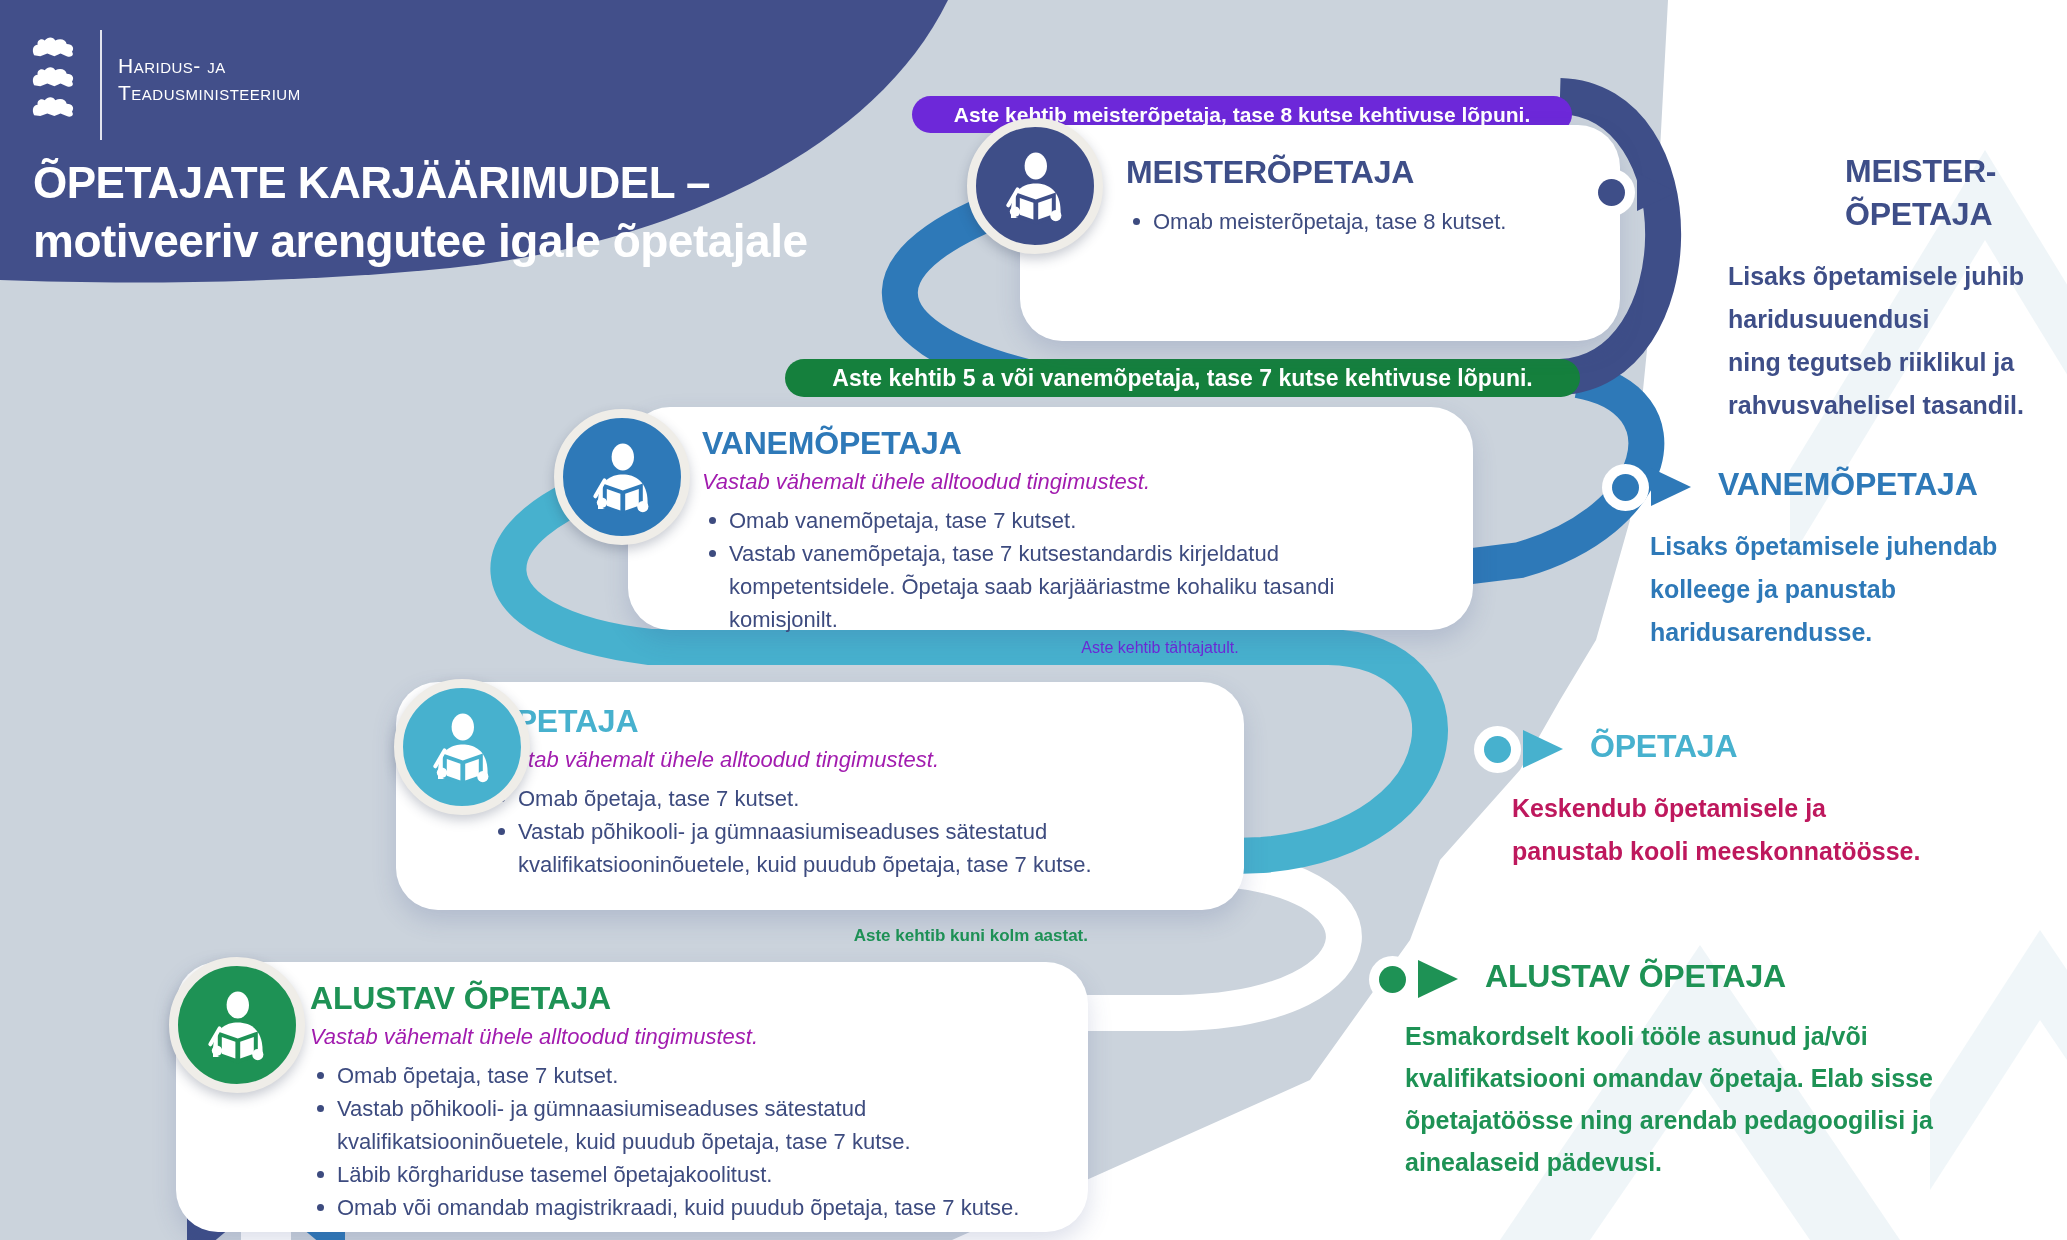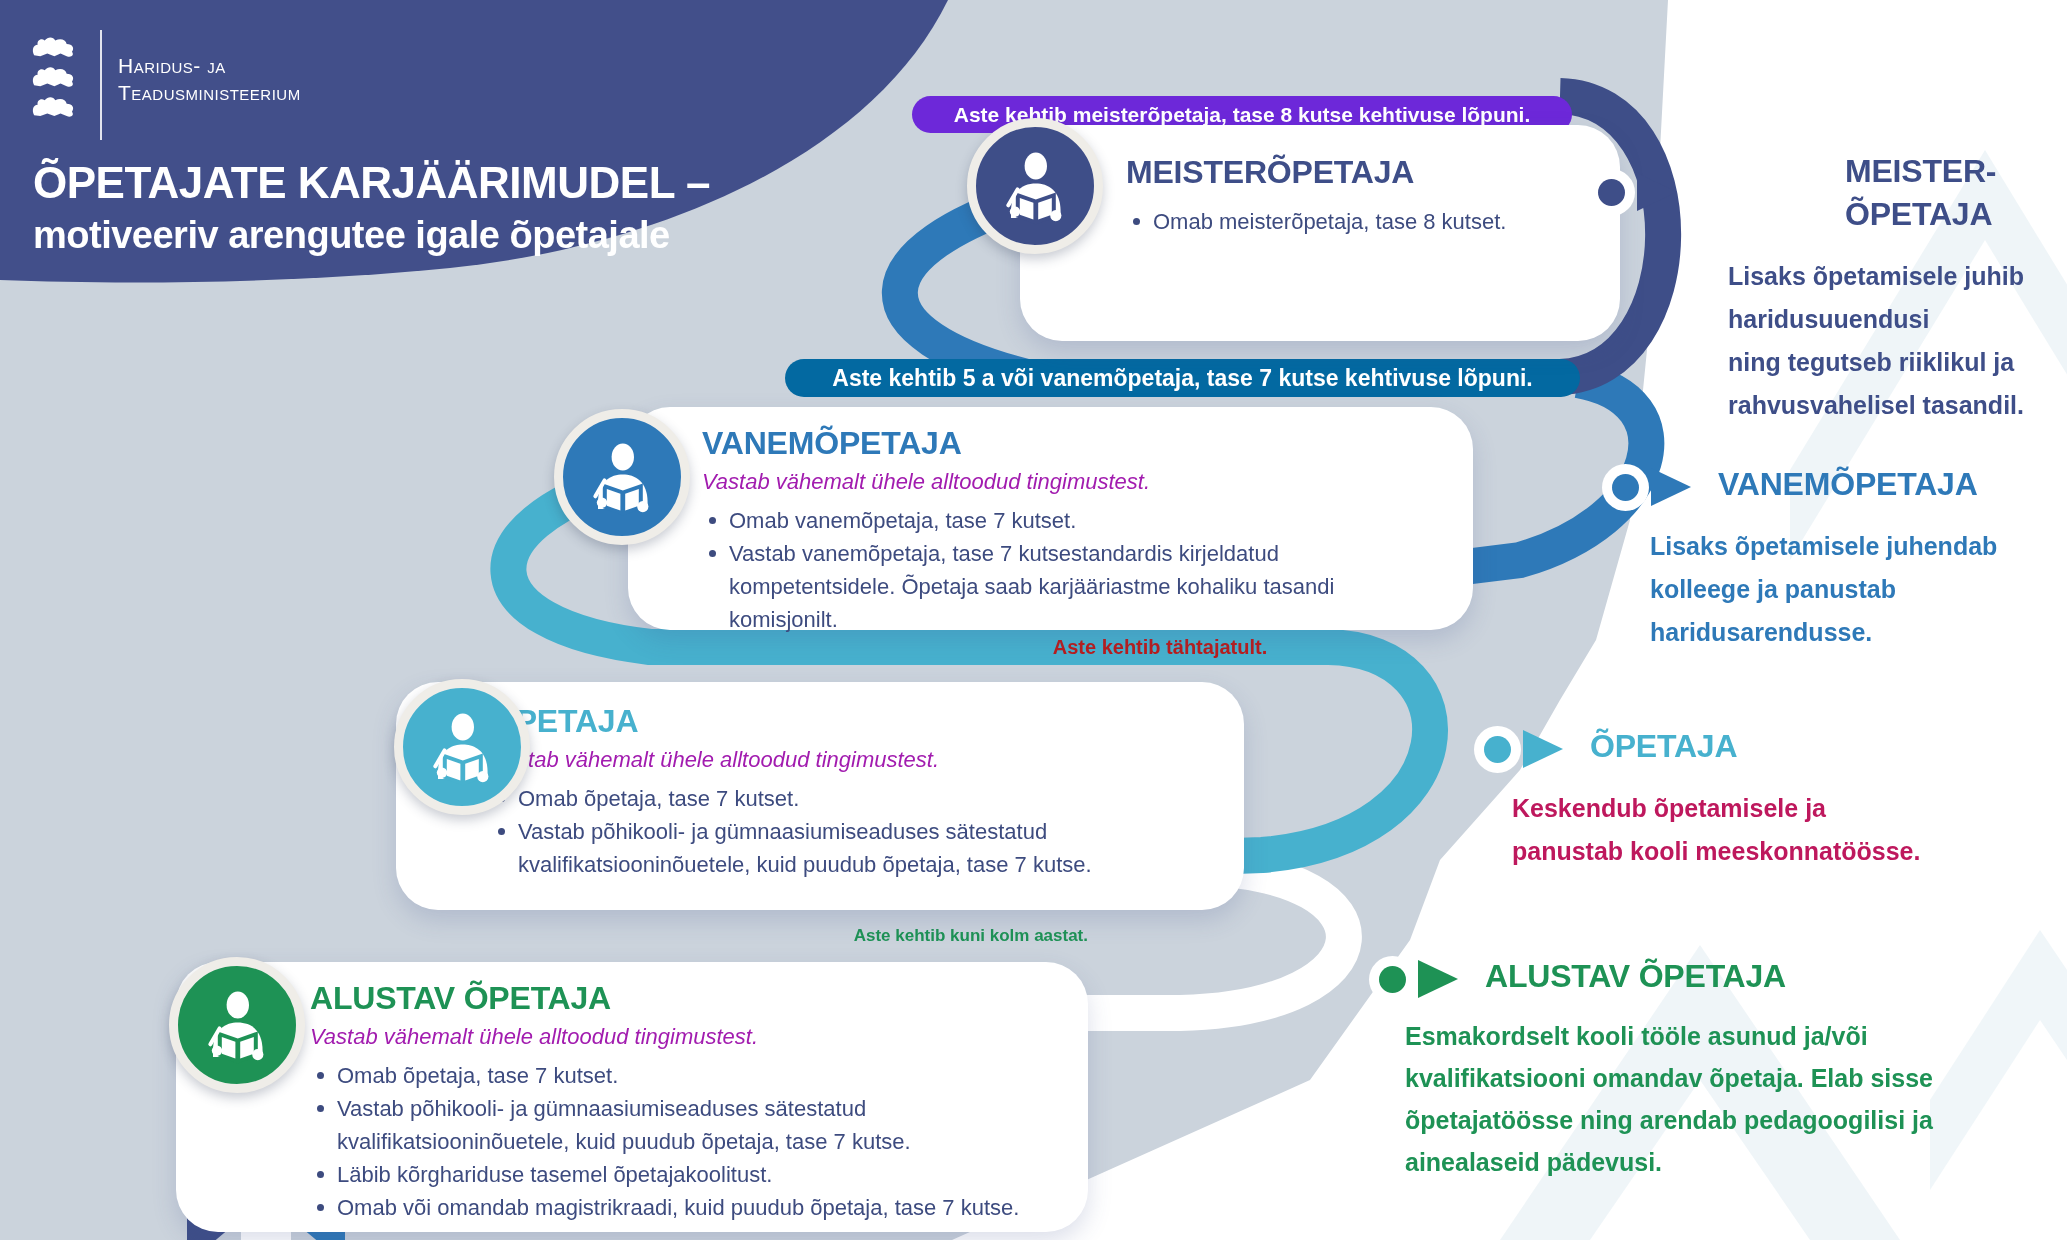--- a/index.html
+++ b/index.html
@@ -6,21 +6,21 @@
   #stage{
     position:relative;width:2067px;height:1240px;overflow:hidden;
     font-family:"Liberation Sans","DejaVu Sans",sans-serif;
     background:#CBD3DC;
   }
   svg{display:block;}
   .abs{position:absolute;}
   
   .ministry-text{color:#fff;font-variant:small-caps;font-size:21px;letter-spacing:.5px;line-height:27px;}
   .title1{color:#fff;font-size:44px;font-weight:bold;letter-spacing:-.5px;white-space:nowrap;}
-  .title2{color:#fff;font-size:38px;font-weight:bold;letter-spacing:-.5px;white-space:nowrap;}
+  .title2{color:#fff;font-size:46px;font-weight:bold;letter-spacing:-.5px;white-space:nowrap;}
   
   .banner{position:absolute;color:#fff;font-weight:bold;text-align:center;
           border-radius:19px;white-space:nowrap;}
   
   .card{position:absolute;background:#fff;border-radius:42px;box-sizing:border-box;
         box-shadow:0 10px 24px rgba(62,78,136,.18);}
   .card h3{margin:0 0 5px 0;font-size:32px;letter-spacing:-.2px;line-height:38px;}
   .card .sub{font-style:italic;font-size:22px;line-height:30px;color:#a21caf;margin:0 0 7px 0;}
   .bullets{margin:0;}
   .bullet{position:relative;padding-left:27px;font-size:22px;line-height:33px;color:#3D4B7F;max-width:760px;}
@@ -87,22 +87,22 @@
   </div>
   <div class="abs" style="left:100px;top:30px;width:2px;height:110px;background:#fff;opacity:.85;"></div>
   <div class="abs ministry-text" style="left:118px;top:52px;">
     <div>Haridus- ja</div>
     <div>Teadusministeerium</div>
   </div>
   <div class="abs title1" style="left:33px;top:158px;">ÕPETAJATE KARJÄÄRIMUDEL –</div>
   <div class="abs title2" style="left:33px;top:214px;">motiveeriv arengutee igale õpetajale</div>
 
   <div class="banner" style="left: 912px; top: 76px; width: 660px; height: 37px; line-height: 37px; font-size: 21px; background: #6d28d9; margin-top: 20px;">Aste kehtib meisterõpetaja, tase 8 kutse kehtivuse lõpuni.</div>
-  <div class="banner" style="left: 785px; top: 359px; width: 795px; height: 38px; line-height: 38px; font-size: 23px; background: #0369a1;">Aste kehtib 5 a või vanemõpetaja, tase 7 kutse kehtivuse lõpuni.</div>
-  <div class="abs" style="left:1000px;top:629px;width:320px;height:37px;line-height:37px;text-align:center;color:#b91c1c;font-weight:bold;font-size:20px;white-space:nowrap;">Aste kehtib tähtajatult.</div>
+  <div class="banner" style="left: 785px; top: 359px; width: 795px; height: 38px; line-height: 38px; font-size: 23px; background: #15803d;">Aste kehtib 5 a või vanemõpetaja, tase 7 kutse kehtivuse lõpuni.</div>
+  <div class="abs" style="left:1000px;top:629px;width:320px;height:37px;line-height:37px;text-align:center;color:#6d28d9;font-weight:normal;font-size:16px;white-space:nowrap;">Aste kehtib tähtajatult.</div>
   <div class="abs" style="left: 700px; top: 926px; width: 388px; text-align: right; font-weight: bold; font-size: 17px; white-space: nowrap; color: rgb(30, 146, 85);">Aste kehtib kuni kolm aastat.</div>
 
   <div class="card" style="left:1020px;top:125px;width:600px;height:216px;padding:28px 30px 0 106px;">
     <h3 style="color: rgb(62, 78, 136);">MEISTERÕPETAJA</h3>
     <div class="bullets" style="margin-top:14px;">
       <div class="bullet">Omab meisterõpetaja, tase 8 kutset.</div>
     </div>
   </div>
 
   <div class="card" style="left:628px;top:407px;width:845px;height:223px;padding:17px 30px 0 74px;">

